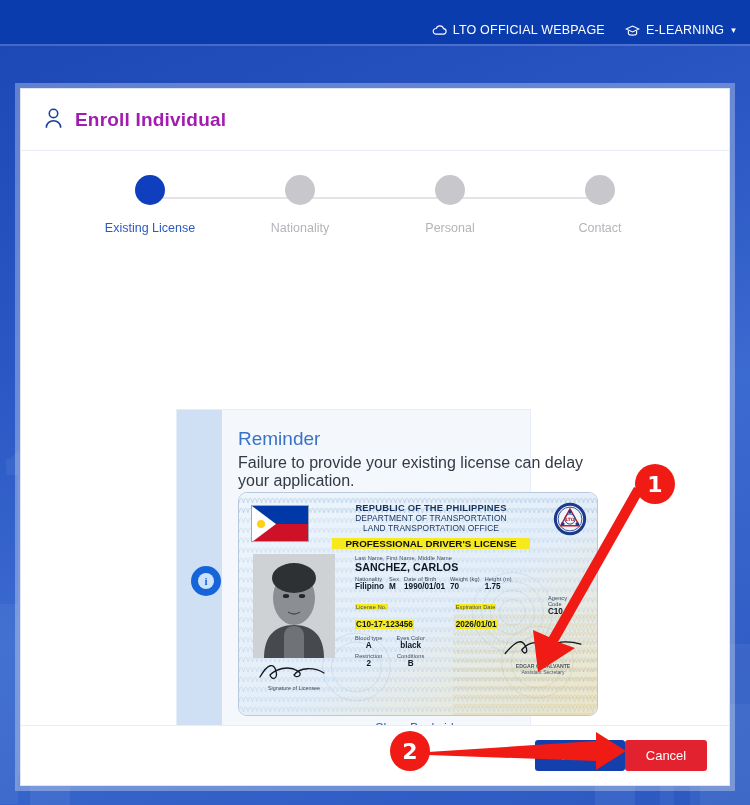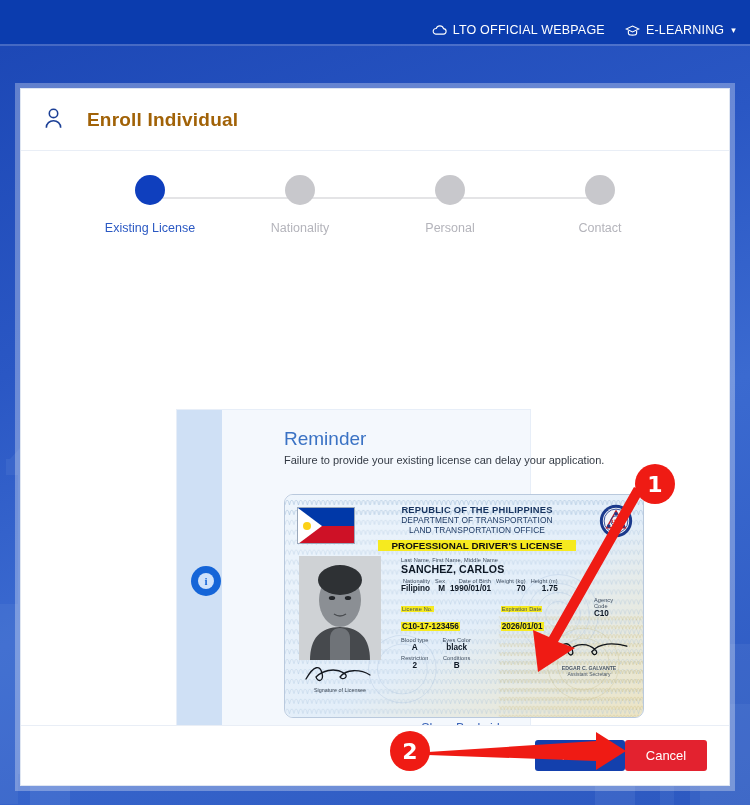--- a/index.html
+++ b/index.html
@@ -46,21 +46,21 @@
     display: flex; flex-direction: column;
   }
 
   .panel-head {
     height: 62px; flex: 0 0 62px;
     display: flex; align-items: center; gap: 11px;
     padding-left: 22px;
     border-bottom: 1px solid #e9eef6;
   }
   .panel-head h1 {
-    font-size: 19px; color: #a16207; font-weight: bold; letter-spacing: .2px; margin-left: 12px;
+    font-size: 19px; color: #a21caf; font-weight: bold; letter-spacing: .2px;
   }
 
   .panel-body { flex: 1 1 auto; position: relative; overflow: hidden; }
 
   
   .stepper {
     position: relative;
     margin: 24px auto 0;
     width: 600px; height: 78px;
   }
@@ -80,45 +80,44 @@
   }
   .step.active .step-label { color: #2b59c3; }
 
   
   .reminder {
     position: absolute; left: 155px; top: 258px;
     width: 355px; height: 341px;
     background: #f4f8fd;
     border: 1px solid #e7eef8;
     display: flex;
-    gap: 46px;
   }
   .reminder-strip { width: 45px; background: #cfe0f5; flex: 0 0 45px; }
   .reminder-main { flex: 1; padding: 18px 16px 0 16px; position: relative; }
   .reminder-title { color: #3a72c4; font-size: 19px; font-weight: normal; }
-  .reminder-sub { color: #333a44; font-size: 11px; margin-top: 4px; }
+  .reminder-sub { color: #333a44; font-size: 16px; margin-top: 4px; }
 
   .info-badge {
     position: absolute; left: 170px; top: 415px; z-index: 6;
     width: 30px; height: 30px; border-radius: 50%;
     background: #1565d8; color: #fff;
     display: flex; align-items: center; justify-content: center;
     cursor: pointer;
   }
   .info-badge .ring {
     width: 16px; height: 16px; border-radius: 50%;
     background: #cfe2fb; color: #1565d8;
     display: flex; align-items: center; justify-content: center;
     font-size: 11px; font-weight: bold; font-family: "Liberation Serif", serif;
   }
 
   
   .lic {
     position: relative;
-    margin: 28px auto 0;
+    margin: 2px auto 0;
     width: 360px; height: 224px;
     border-radius: 9px;
     overflow: hidden;
     border: 1px solid #b9c9dd;
     background: #eef4fb;
     font-family: "Liberation Sans", sans-serif;
   }
   .lic-guilloche { position: absolute; inset: 0; }
   .lic-inner { position: absolute; inset: 0; padding: 5px 8px; }
 
@@ -159,21 +158,21 @@
     background: #d5d7d9; position: relative; overflow: hidden;
   }
   .sig-lic { margin-top: 3px; text-align: center; }
   .sig-lic .scribble { height: 22px; }
   .sig-cap { font-size: 5.4px; color: #3b4654; margin-top: -2px; }
 
   .data-col { flex: 1; padding-left: 20px; padding-top: 1px; }
   .fld-lab { font-size: 5.6px; color: #3c4a5c; letter-spacing: .1px; }
   .fld-val { font-size: 10.6px; font-weight: bold; color: #0d1724; letter-spacing: .1px; }
   .row { display: flex; margin-top: 3px; }
-  .row > div { padding-right: 5px; text-align: right; }
+  .row > div { padding-right: 5px; }
   .val-sm { font-size: 8.2px; font-weight: bold; color: #0d1724; }
   .addr-val { font-size: 7.4px; font-weight: bold; color: #0d1724; line-height: 1.22; }
   .hl { background: #f6ea1f; display: inline-block; padding: 0 1px; }
   .row-id { display: flex; margin-top: 4px; }
   .row-id > div { padding-right: 8px; }
   .row-bot { display: flex; margin-top: 4px; }
   .row-bot .cell { padding-right: 14px; text-align: center; }
   .offsig { margin-left: auto; text-align: center; padding-right: 4px; }
   .offsig .nm { font-size: 5.2px; color: #4a5766; font-weight: bold; }
   .offsig .rl { font-size: 5.0px; color: #4a5766; }

